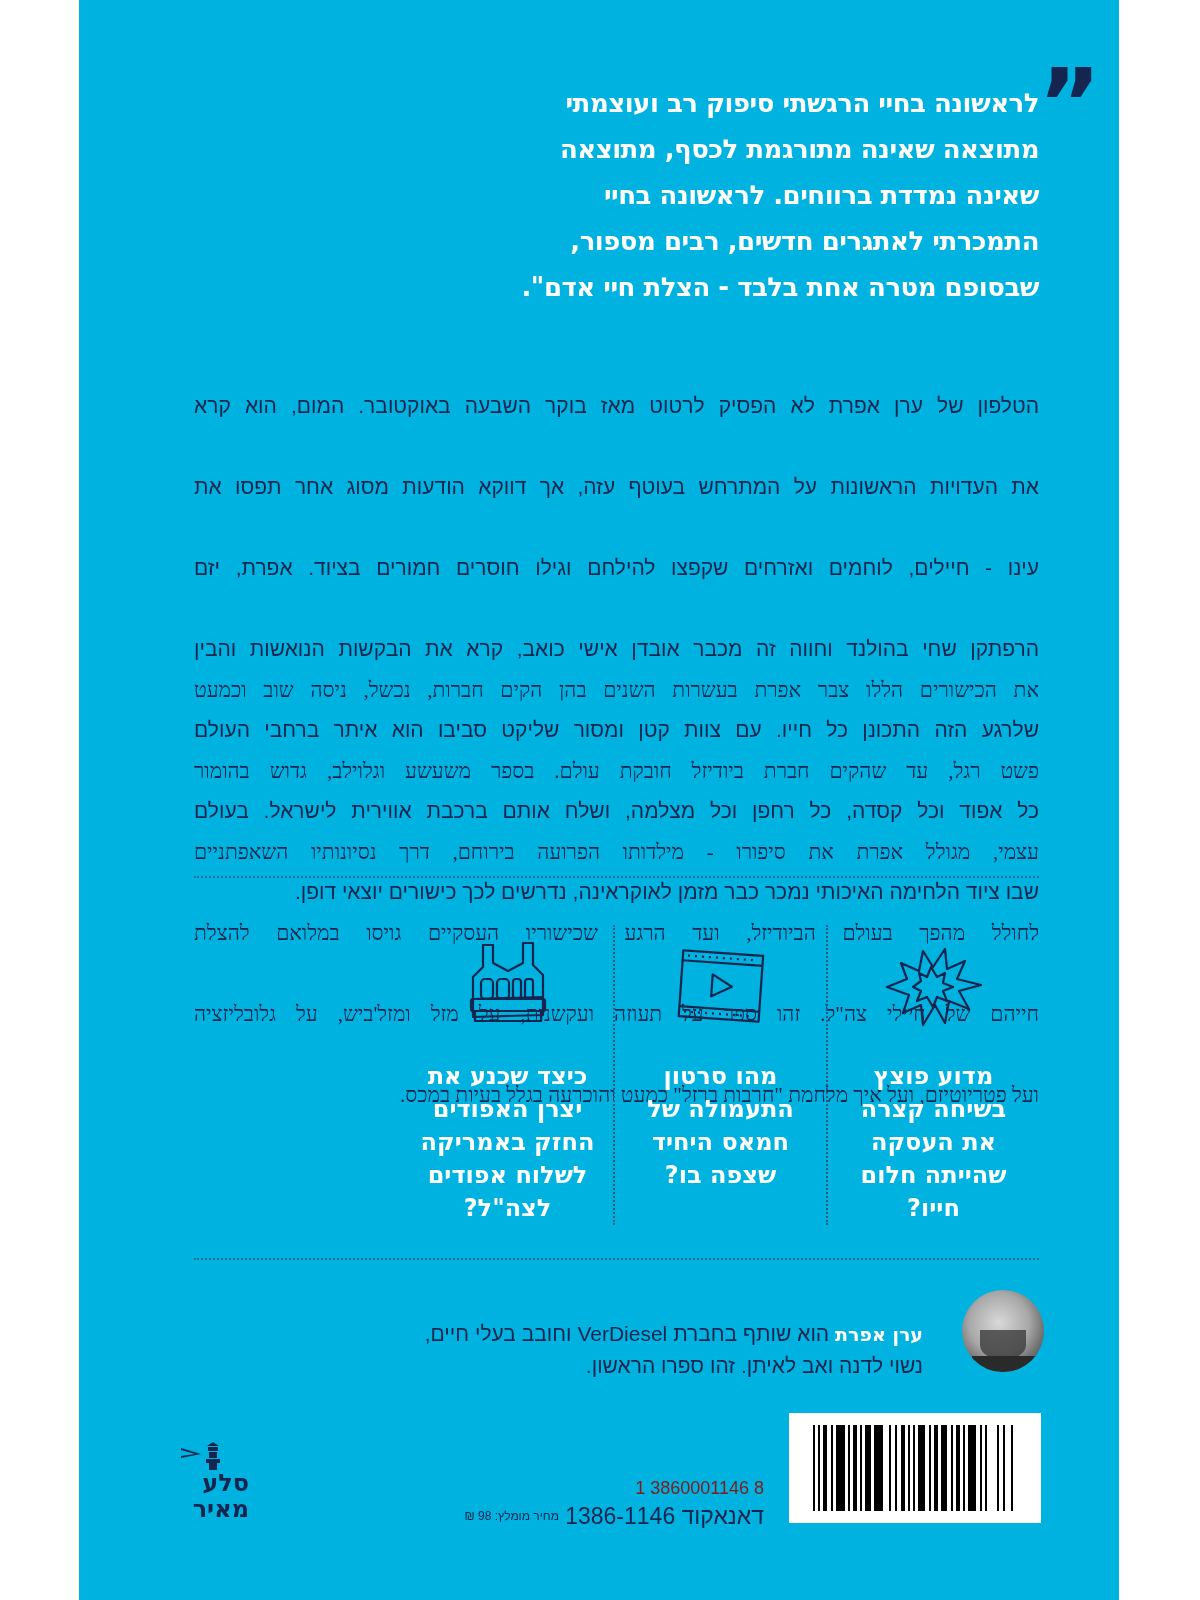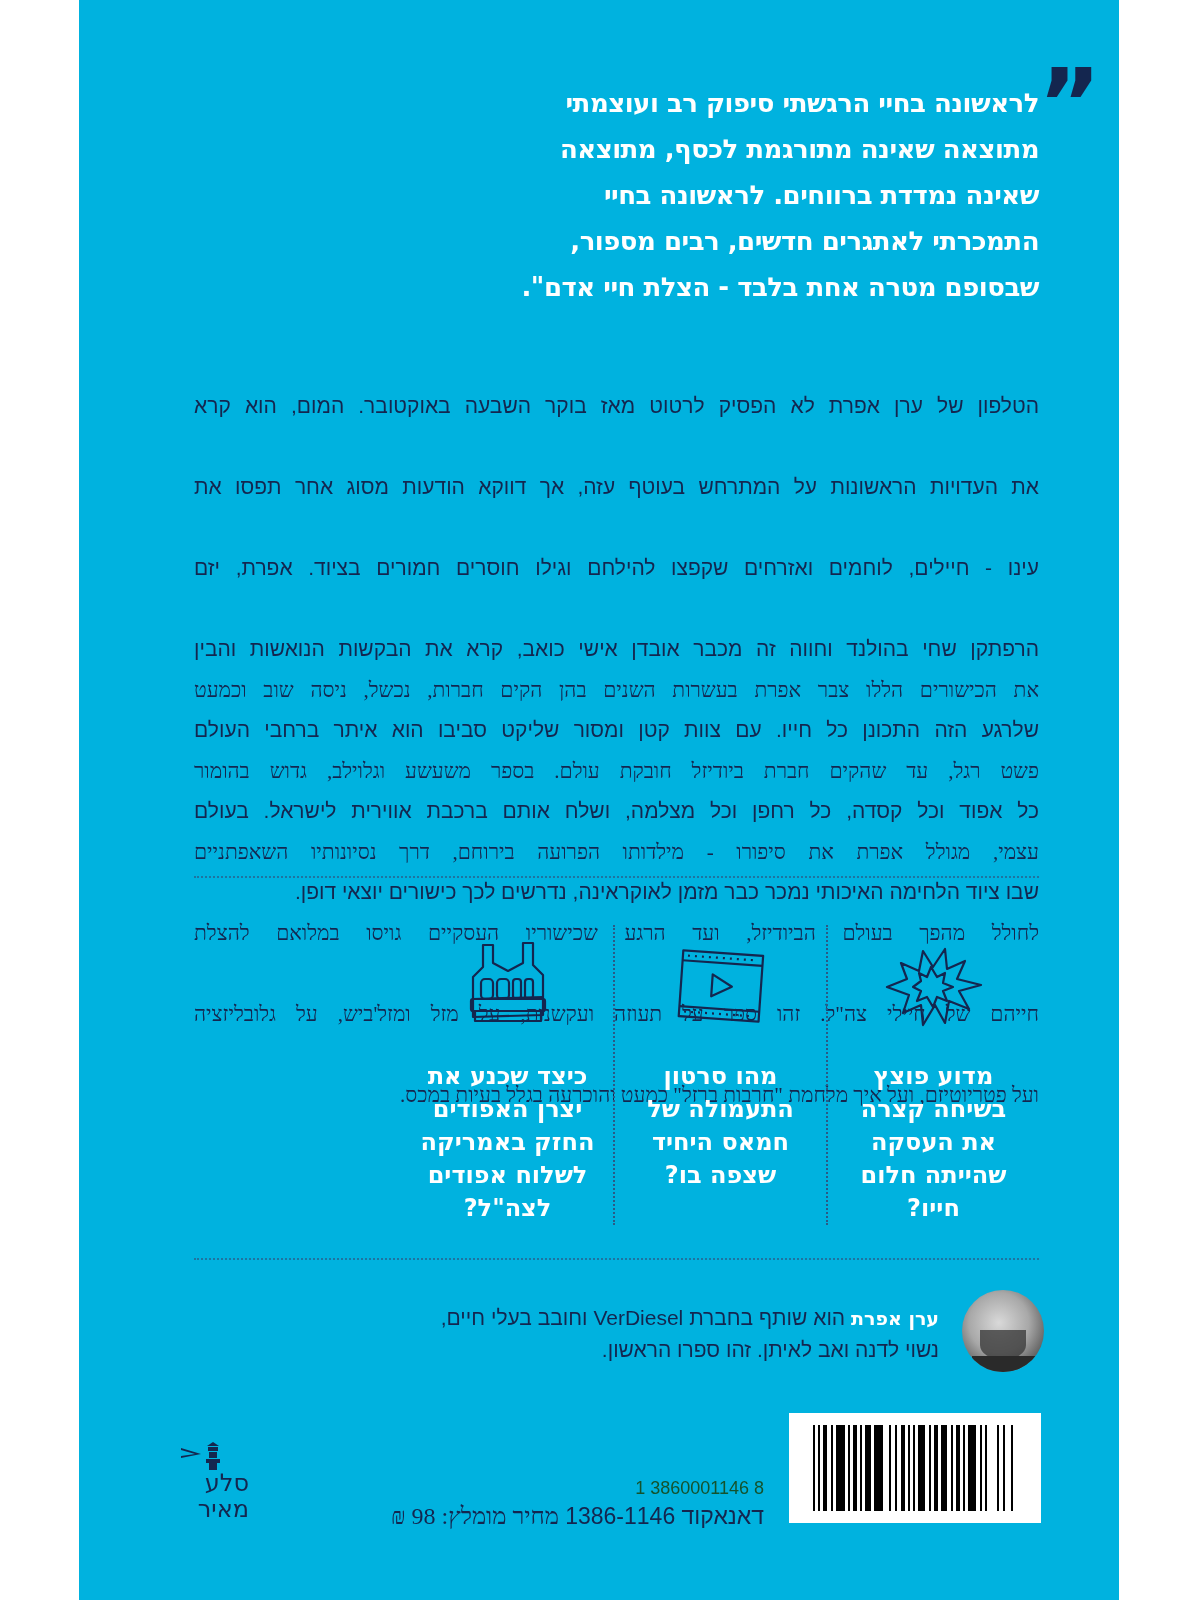--- a/index.html
+++ b/index.html
@@ -125,21 +125,21 @@
     background: #3c3c3c; opacity: 0.8;
   }
   .author-photo .collar {
     position: absolute; left: 10px; top: 66px; width: 64px; height: 20px;
     background: #2a2a2a;
   }
   .author-bio {
     position: absolute;
     right: 100px; top: 12px;
     width: 760px;
-    margin: 0;
+    margin: 16px;
     font-family: "Liberation Sans", sans-serif;
     font-size: 21px;
     line-height: 32px;
     color: #14264f;
     text-align: right;
   }
   .author-bio .name { font-family: "DejaVu Sans", sans-serif; font-weight: bold; color: #ffffff; font-size: 19px; }
 
   
   .barcode-box {
@@ -147,53 +147,53 @@
     right: 78px; top: 1413px;
     width: 252px; height: 110px;
     background: #ffffff;
   }
   .barcode-box svg { position: absolute; left: 12px; top: 12px; width: 228px; height: 86px; }
   .isbn {
     position: absolute;
     right: 355px; top: 1476px;
     font-family: "Liberation Sans", sans-serif;
     font-size: 18px; line-height: 24px;
-    color: #14532d;
+    color: #7f1d1d;
     direction: ltr; text-align: right;
   }
   .catalog {
     position: absolute;
     right: 355px; top: 1504px;
     font-family: "Liberation Sans", sans-serif;
     font-size: 23px; line-height: 24px;
     color: #14264f;
     text-align: right;
     direction: rtl;
   }
   .price {
     position: absolute;
     right: 560px; top: 1504px;
-    font-family: Liberation Serif, serif;
-    font-size: 24px; line-height: 24px;
+    font-family: Liberation Sans, sans-serif;
+    font-size: 12px; line-height: 24px;
     color: #14264f;
     direction: rtl;
     margin-left: 48px;
   }
   .publisher-logo {
     position: absolute;
     left: 90px; top: 1440px;
     width: 80px; height: 100px;
     text-align: center;
     direction: rtl;
   }
   .publisher-logo svg { width: 50px; height: 30px; display: block; margin: 0 auto 0 10px; }
   .publisher-logo .pl-name {
     display: block;
     font-family: "DejaVu Sans", sans-serif;
-    font-weight: normal;
+    font-weight: bold;
     font-size: 24px; line-height: 26px;
     color: #14264f;
     text-align: right;
   }
 </style>
 </head>
 <body>
 
 <div class="cover">
   <div class="content">

